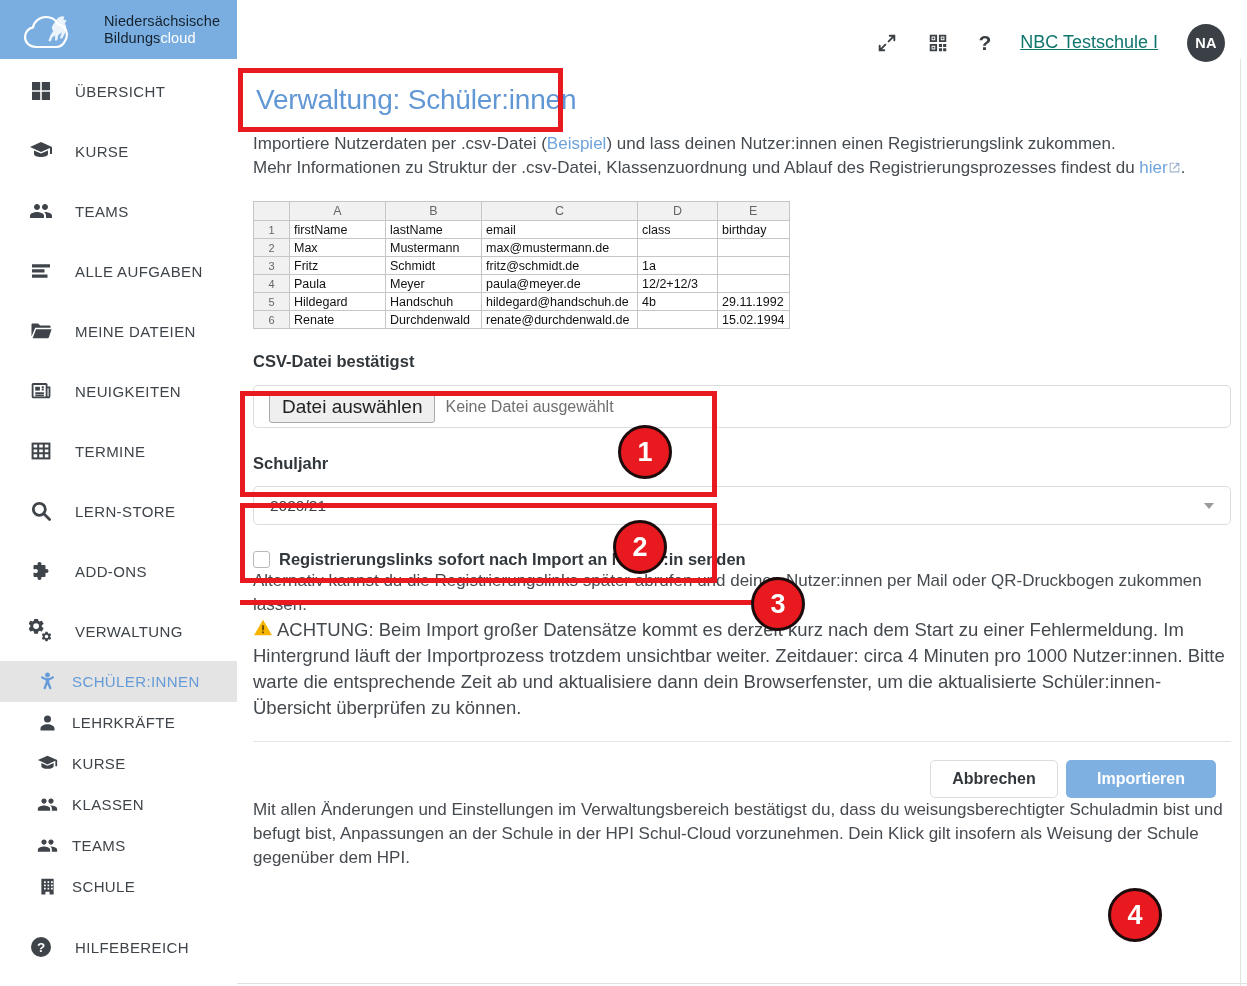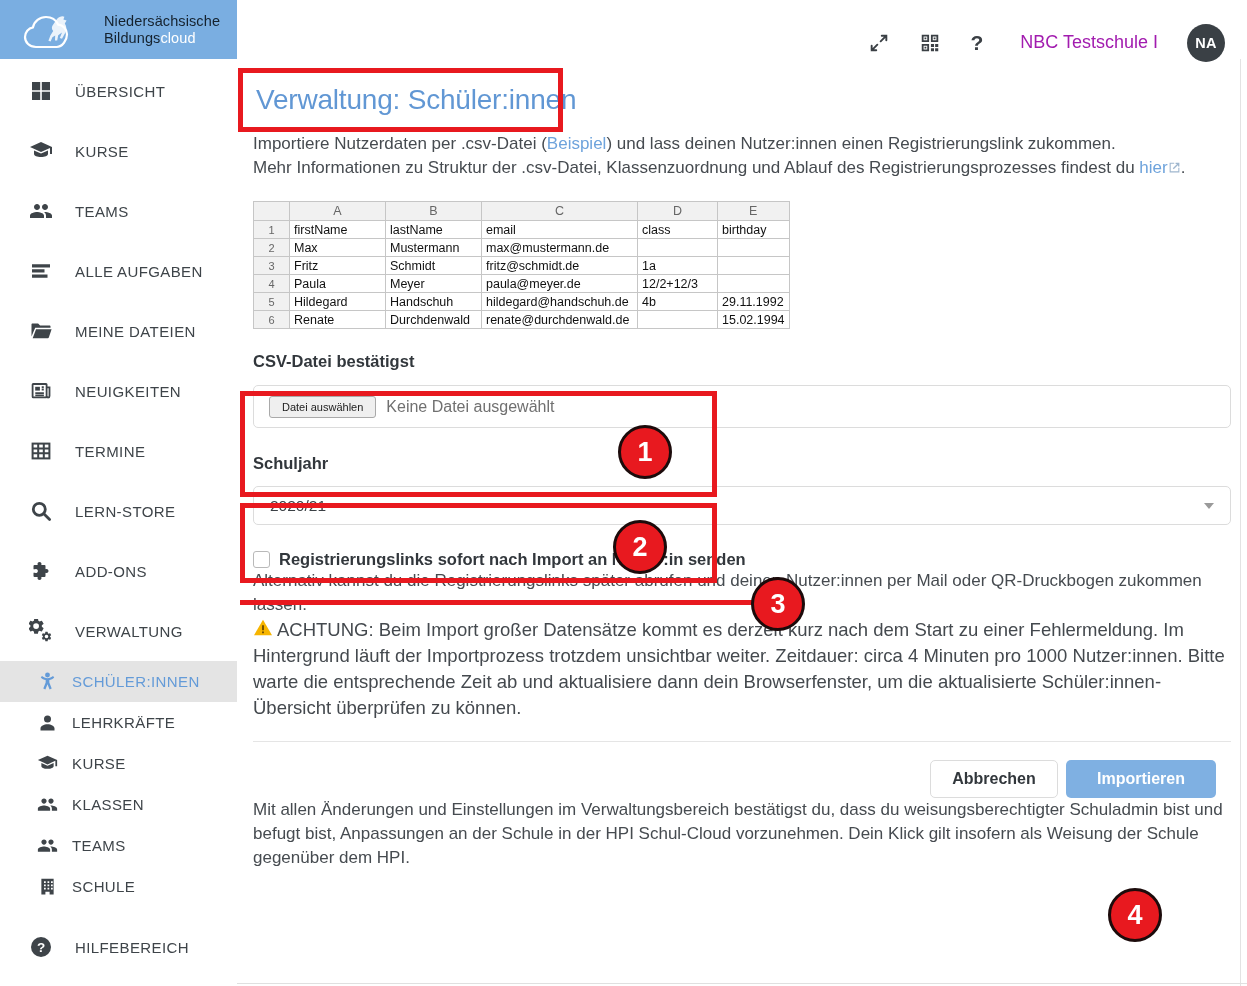--- a/index.html
+++ b/index.html
@@ -26,21 +26,21 @@
   svg.ic{width:100%;height:100%;fill:currentColor;}
 
   
   .main{position:absolute;left:237px;top:0;width:1010px;height:986px;padding:0 16px;box-sizing:border-box;}
   .v-line{position:absolute;top:59px;bottom:0;right:6px;width:1px;background:#e3e3e3;}
   .h-line{position:absolute;bottom:2px;left:0;width:1010px;height:1px;background:#e0e0e0;}
 
   .m-header{height:59px;display:flex;align-items:center;justify-content:flex-end;gap:29px;padding-top:26px;padding-right:6px;box-sizing:border-box;}
   .hd-ic{width:22px;height:22px;color:#3b4045;cursor:pointer;}
   .hd-q{font-size:21px;font-weight:bold;color:#3b4045;cursor:pointer;line-height:1;}
-  .school{font-size:18px;color:#a21caf;margin-left:8px;cursor:pointer;}
+  .school{font-size:18px;color:#0f766e;margin-left:0;cursor:pointer;text-decoration:underline;}
   .avatar{width:38px;height:38px;border-radius:50%;background:#3a4045;color:#fff;font-weight:bold;font-size:14.5px;display:flex;align-items:center;justify-content:center;cursor:pointer;letter-spacing:.3px;}
 
   .title-row{margin-top:9px;height:64px;display:flex;align-items:center;padding-left:3px;}
   .page-title{font-size:28px;color:#6197d4;letter-spacing:-.2px;}
 
   p.body{margin:0;font-size:17px;line-height:24px;color:#464b50;}
   .p1{margin-top:28px;}
   .p2{margin-top:19px;}
   a.lnk{color:#6ea3dc;text-decoration:none;cursor:pointer;}
   .ext-ic{width:13px;height:13px;display:inline-block;vertical-align:-1px;color:#9fb6ce;}
@@ -51,21 +51,21 @@
   .sheet thead th{background:#f1f1f1;color:#666;font-weight:normal;height:19px;text-align:center;}
   .sheet tbody th{background:#f1f1f1;color:#666;font-weight:normal;width:36px;height:18px;text-align:center;font-size:11px;}
   .sheet td{background:#fff;height:18px;}
   .c-a{width:96px;} .c-b{width:96px;} .c-c{width:156px;} .c-d{width:80px;} .c-e{width:71px;}
   .corner{background:#e9e9e9;}
 
   .fld-label{margin-top:23px;font-size:16.5px;font-weight:bold;color:#32373c;height:22px;}
   .lbl2{margin-top:26px;}
 
   .file-box{margin-top:11px;height:43px;border:1px solid #dcdcdc;border-radius:5px;display:flex;align-items:center;padding-left:15px;box-sizing:border-box;background:#fff;}
-  .file-btn{font-family:inherit;font-size:11px;color:#222;background:#efefef;border:1px solid #a9a9a9;border-radius:3px;padding:4px 12px;cursor:pointer;}
+  .file-btn{font-family:inherit;font-size:19px;color:#222;background:#efefef;border:1px solid #a9a9a9;border-radius:3px;padding:4px 12px;cursor:pointer;}
   .file-status{margin-left:10px;font-size:16px;color:#707070;}
 
   .select-box{margin-top:10px;height:39px;border:1px solid #dcdcdc;border-radius:5px;display:flex;align-items:center;padding:0 16px;box-sizing:border-box;justify-content:space-between;cursor:pointer;background:#fff;}
   .select-val{font-size:15.5px;color:#3b4045;}
   .sel-arrow{width:0;height:0;border-left:5px solid transparent;border-right:5px solid transparent;border-top:6px solid #9a9a9a;}
 
   .cb-row{margin-top:24px;display:flex;align-items:center;height:20px;}
   .cb{width:15px;height:15px;border:1px solid #b9b9b9;border-radius:3px;background:#fff;flex:0 0 auto;cursor:pointer;}
   .cb-lbl{margin-left:9px;font-size:16.5px;font-weight:bold;color:#32373c;}
 

